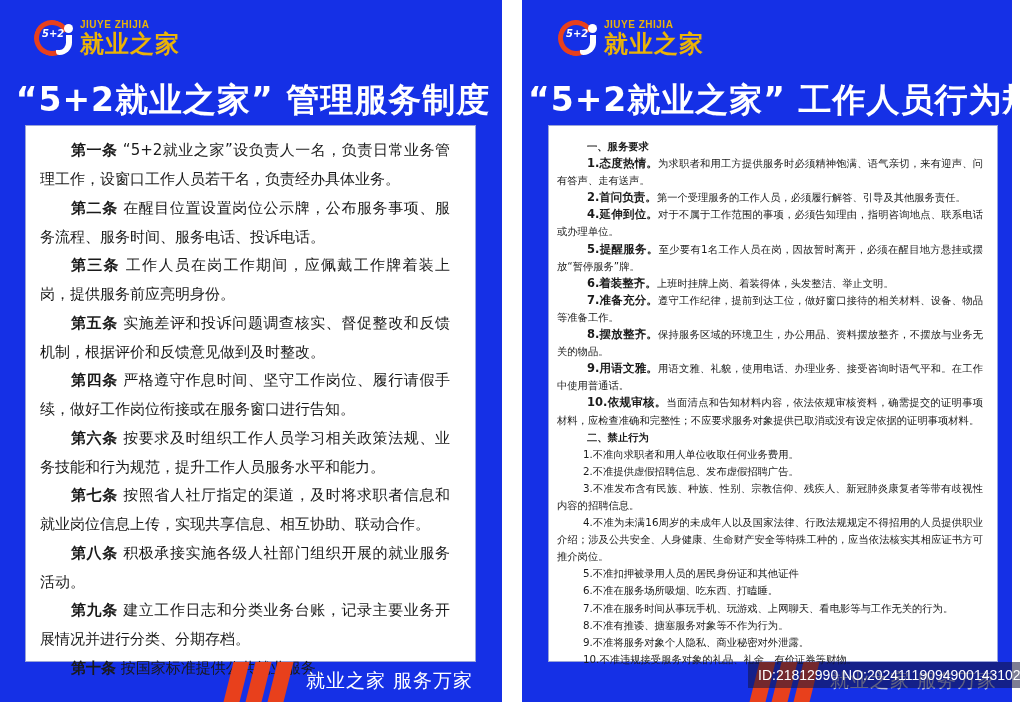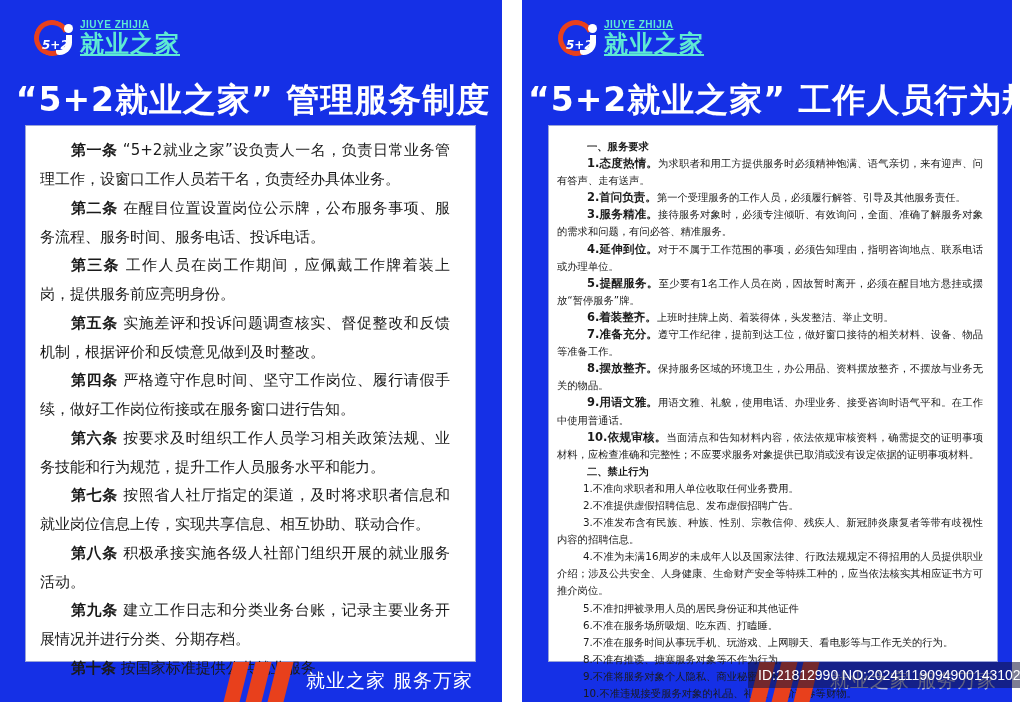--- a/index.html
+++ b/index.html
@@ -10,25 +10,25 @@
   .panel.left { left:0; width:502px; }
   .panel.right { left:522px; width:490px; }
   .edge-white { position:absolute; left:1012px; top:0; width:12px; height:702px; background:#ffffff; }
 
   .logo { position:absolute; top:18px; display:flex; align-items:center; }
   .panel.left .logo { left:34px; }
   .panel.right .logo { left:36px; }
   .logo-mark { position:relative; width:44px; height:40px; }
   .logo-arc { position:absolute; left:0; top:2px; width:36px; height:36px; border-radius:50%;
               border:5px solid #e8401c; border-right-color:transparent; transform:rotate(20deg); }
-  .logo-num { position:absolute; left:8px; top:20px; font-size:12px; color:#ffffff; font-style:italic; font-weight:bold; }
+  .logo-num { position:absolute; left:8px; top:10px; font-size:10px; color:#ffffff; font-style:italic; font-weight:bold; }
   .logo-dot { position:absolute; left:30px; top:6px; width:9px; height:9px; border-radius:50%; background:#ffffff; }
   .logo-hook { position:absolute; left:22px; top:17px; width:16px; height:20px; border-radius:0 0 14px 4px;
                border-right:6px solid #ffffff; border-bottom:5px solid #ffffff; }
-  .logo-text { margin-left:2px; color:#5eead4; line-height:1;text-decoration:underline; }
+  .logo-text { margin-left:2px; color:#eab308; line-height:1; }
   .logo-en { font-size:10px; font-weight:bold; letter-spacing:0.5px; font-family:"Liberation Sans", sans-serif; }
   .logo-cn { font-size:24px; font-weight:bold; margin-top:2px; letter-spacing:1px; }
 
   .title { position:absolute; top:78px; left:0; width:100%; text-align:center; color:#ffffff;
            font-size:33px; font-weight:bold; letter-spacing:1px; white-space:nowrap; }
   .panel.left .title { padding-left:4px; }
   .panel.right .title { padding-left:6px; }
 
   .box { position:absolute; top:125px; height:537px; background:#ffffff; border:1px solid #9aa5d8; }
   .panel.left .box { left:25px; width:451px; }
@@ -110,21 +110,20 @@
       <div class="logo-en">JIUYE ZHIJIA</div>
       <div class="logo-cn">就业之家</div>
     </div>
   </div>
   <div class="title">“5+2就业之家” 工作人员行为规范</div>
   <div class="box">
     <div class="rules">
       <p class="sec-head">一、服务要求</p>
       <p class="rule"><span class="rule-head">1.态度热情。</span><span>为求职者和用工方提供服务时必须精神饱满、语气亲切，来有迎声、问有答声、走有送声。</span></p>
       <p class="rule"><span class="rule-head">2.首问负责。</span><span>第一个受理服务的工作人员，必须履行解答、引导及其他服务责任。</span></p>
-      <p class="rule"><span class="rule-head">3.服务精准。</span><span>接待服务对象时，必须专注倾听、有效询问，全面、准确了解服务对象的需求和问题，有问必答、精准服务。</span></p>
       <p class="rule"><span class="rule-head">4.延伸到位。</span><span>对于不属于工作范围的事项，必须告知理由，指明咨询地点、联系电话或办理单位。</span></p>
       <p class="rule"><span class="rule-head">5.提醒服务。</span><span>至少要有1名工作人员在岗，因故暂时离开，必须在醒目地方悬挂或摆放“暂停服务”牌。</span></p>
       <p class="rule"><span class="rule-head">6.着装整齐。</span><span>上班时挂牌上岗、着装得体，头发整洁、举止文明。</span></p>
       <p class="rule"><span class="rule-head">7.准备充分。</span><span>遵守工作纪律，提前到达工位，做好窗口接待的相关材料、设备、物品等准备工作。</span></p>
       <p class="rule"><span class="rule-head">8.摆放整齐。</span><span>保持服务区域的环境卫生，办公用品、资料摆放整齐，不摆放与业务无关的物品。</span></p>
       <p class="rule"><span class="rule-head">9.用语文雅。</span><span>用语文雅、礼貌，使用电话、办理业务、接受咨询时语气平和。在工作中使用普通话。</span></p>
       <p class="rule"><span class="rule-head">10.依规审核。</span><span>当面清点和告知材料内容，依法依规审核资料，确需提交的证明事项材料，应检查准确和完整性；不应要求服务对象提供已取消或没有设定依据的证明事项材料。</span></p>
       <p class="sec-head">二、禁止行为</p>
       <p class="ban">1.不准向求职者和用人单位收取任何业务费用。</p>
       <p class="ban">2.不准提供虚假招聘信息、发布虚假招聘广告。</p>

